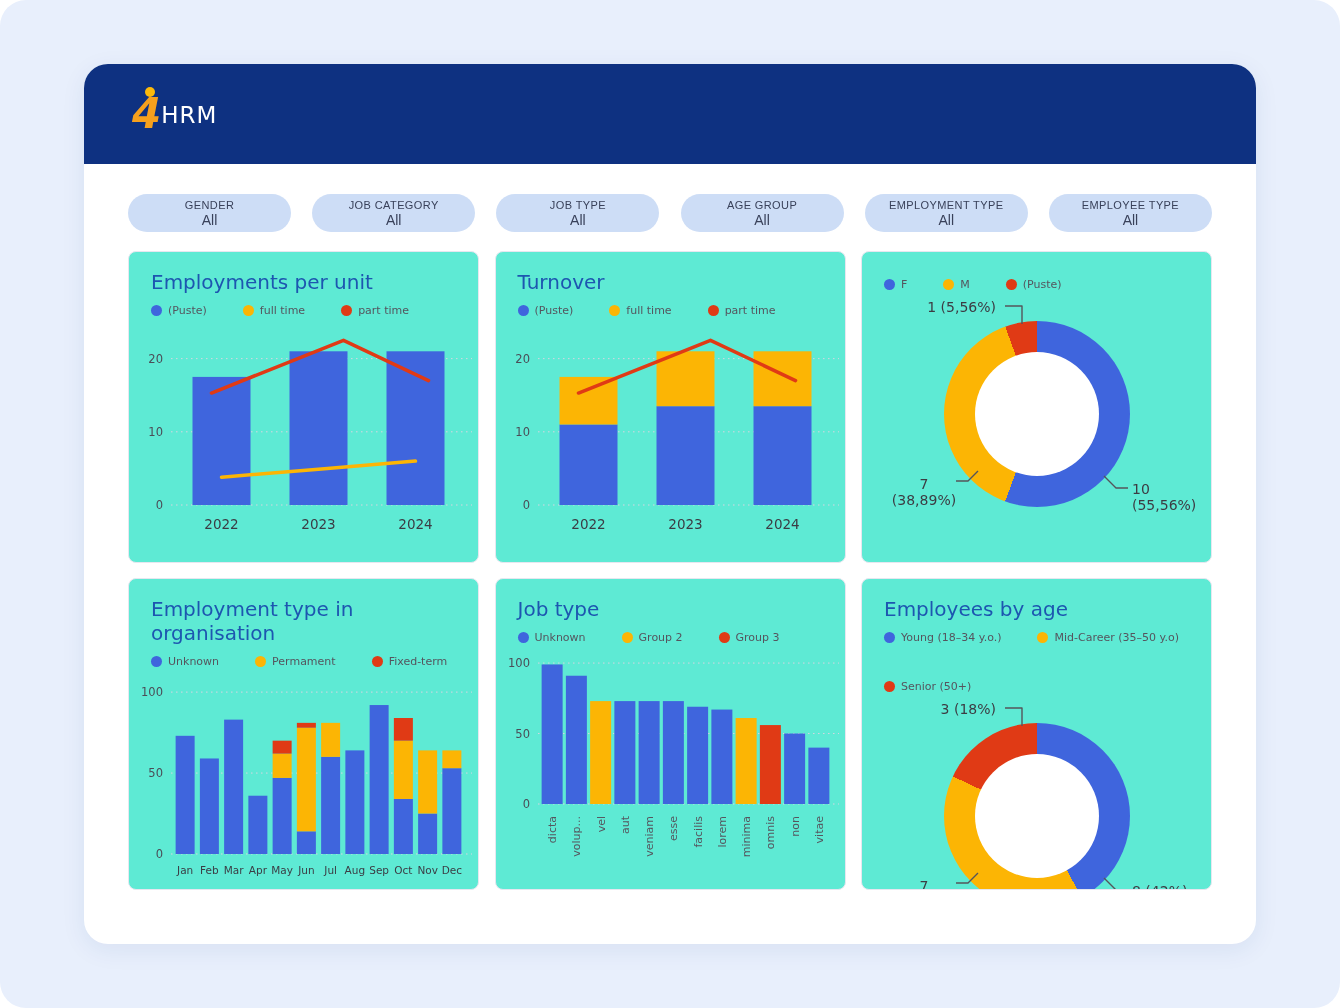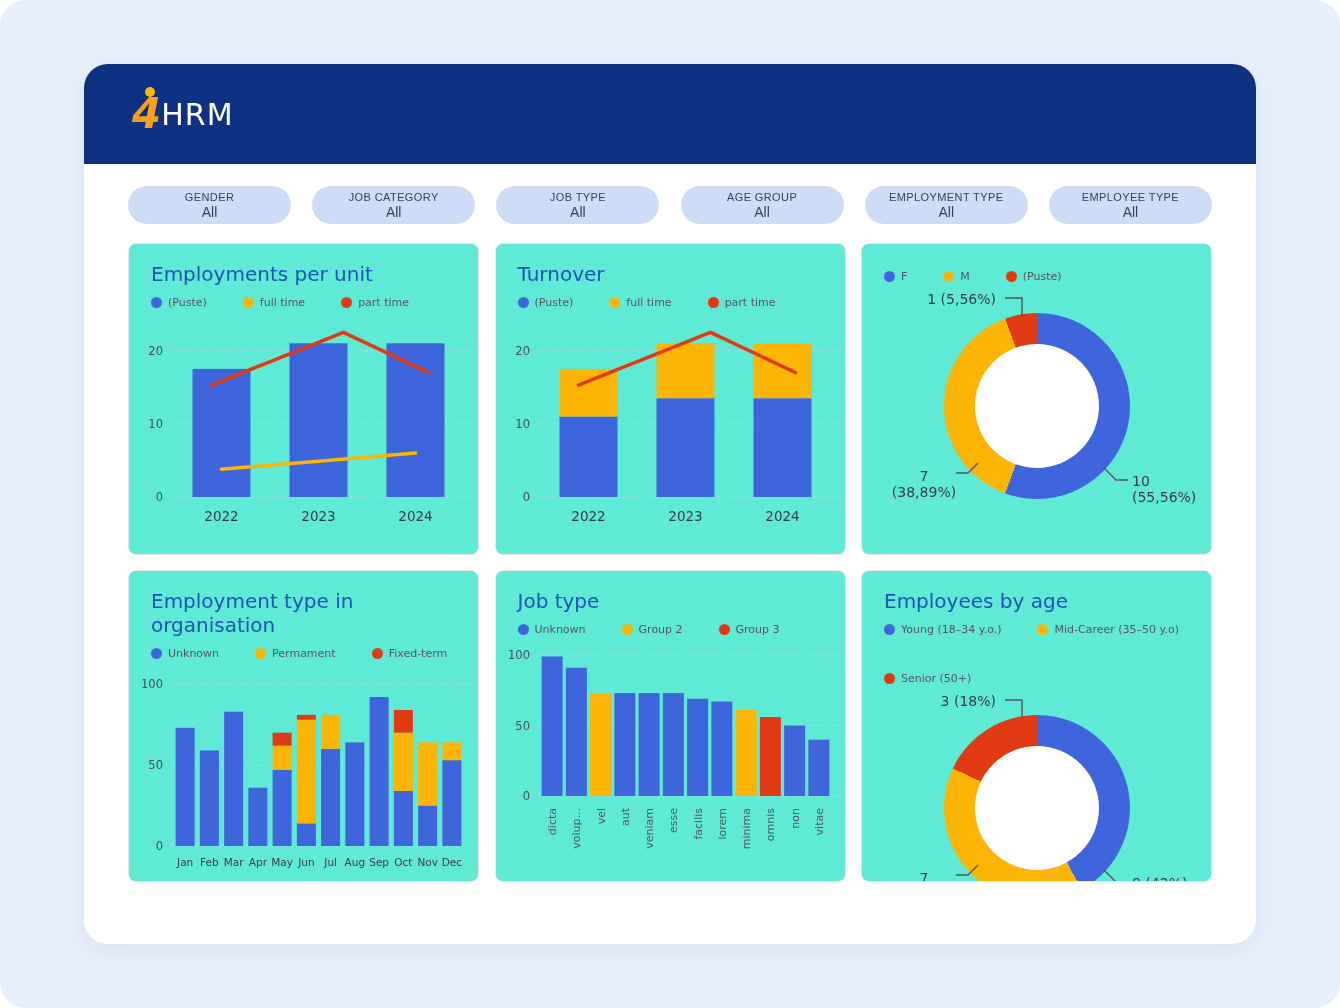--- a/index.html
+++ b/index.html
@@ -3,22 +3,22 @@
 <meta charset="utf-8">
 <style>
   * { margin:0; padding:0; box-sizing:border-box; }
   html,body { width:1340px; height:1008px; background:#ffffff; font-family:"DejaVu Sans","Liberation Sans",sans-serif; }
   .canvas { width:1340px; height:1008px; background:#e8effc; border-radius:26px; overflow:hidden; position:relative; }
   .app { position:absolute; left:84px; top:64px; width:1172px; height:880px; background:#ffffff; border-radius:24px; box-shadow:0 6px 24px rgba(30,60,130,.08); }
   .app-header { height:100px; background:#0e3181; border-radius:24px 24px 0 0; display:flex; align-items:center; padding-left:48px; }
   .logo { display:flex; align-items:flex-end; }
   .logo-4 { position:relative; color:#f6a01d; font-size:42px; font-weight:700; line-height:40px; font-style:italic; }
   .logo-dot { position:absolute; top:-7px; left:13px; width:10px; height:10px; border-radius:50%; background:#fcb90a; }
-  .logo-text { color:#ffffff; font-size:30px; line-height:38px; letter-spacing:1px; font-weight:400; }
-  .filters { display:flex; justify-content:space-between; padding:22px 44px 0 44px; }
+  .logo-text { color:#ffffff; font-size:23px; line-height:38px; letter-spacing:1px; font-weight:400; }
+  .filters { display:flex; justify-content:space-between; padding:30px 44px 0 44px; }
   .pill { width:163px; height:38px; background:#cdddf6; border:none; border-radius:19px; display:flex; flex-direction:column; align-items:center; justify-content:center; cursor:pointer; gap:1px; }
   .pill-label { font-size:11px; letter-spacing:.4px; color:#39415a; font-weight:500; }
   .pill-value { font-size:14px; color:#39415a; }
   .grid { display:grid; grid-template-columns:repeat(3,351px); grid-template-rows:repeat(2,312px); justify-content:space-between; row-gap:15px; padding:19px 44px 0 44px; }
   .card { background:#5eead4; border:1px solid #e6e7f0; border-radius:8px; overflow:hidden; padding:16px 0 0 0; }
   .card-title { font-size:20px; font-weight:400; color:#1d56b0; padding:2px 0 0 22px; }
   .legend { display:flex; gap:36px; padding:10px 0 0 22px; flex-wrap:wrap; }
   .legend-item { display:flex; align-items:center; gap:6px; cursor:pointer; }
   .legend-dot { width:11px; height:11px; border-radius:50%; flex:0 0 auto; }
   .legend-label { font-size:11px; color:#55555e; }

